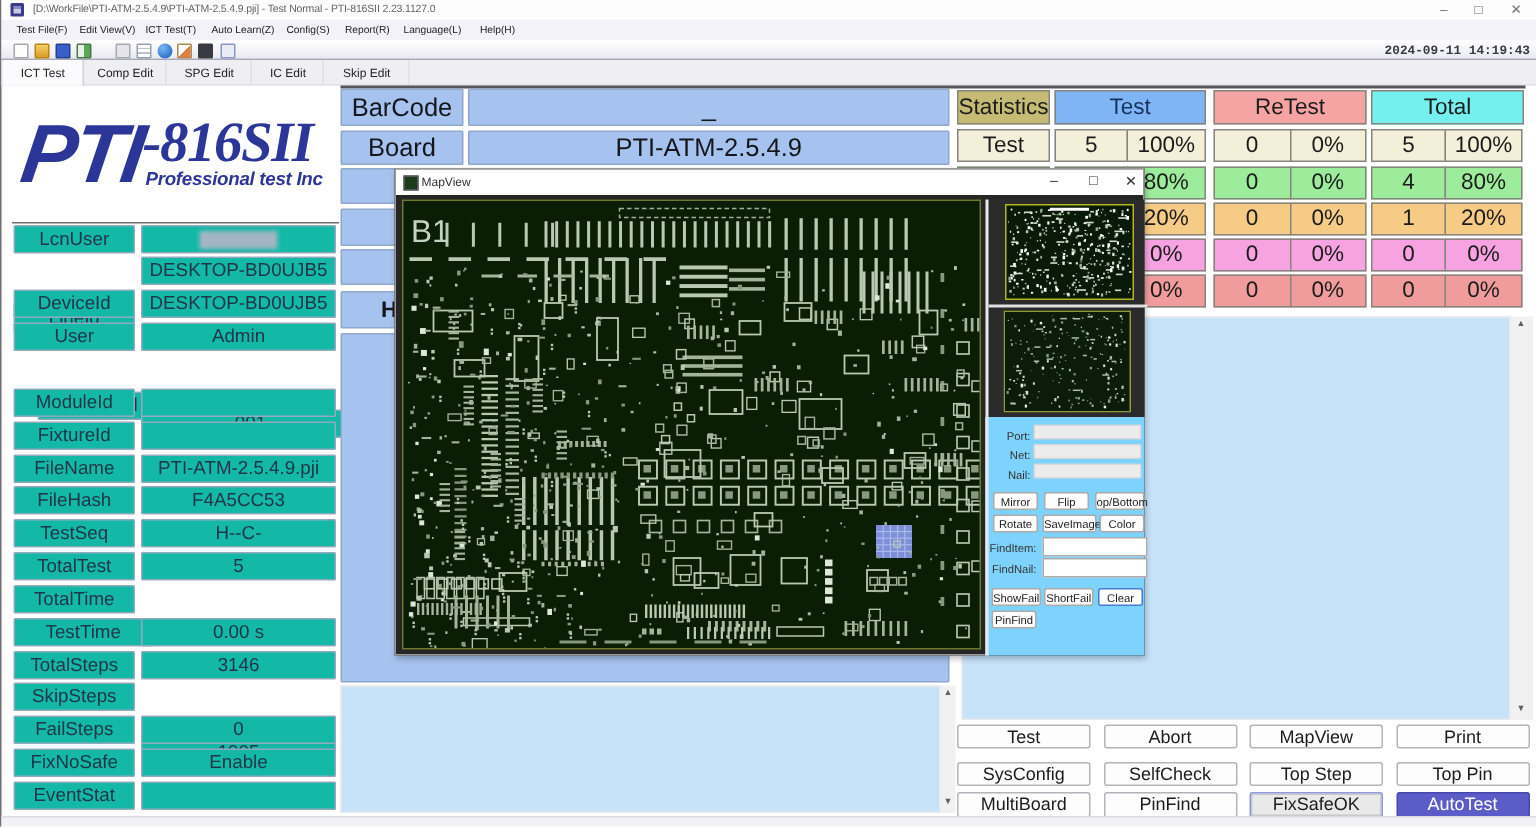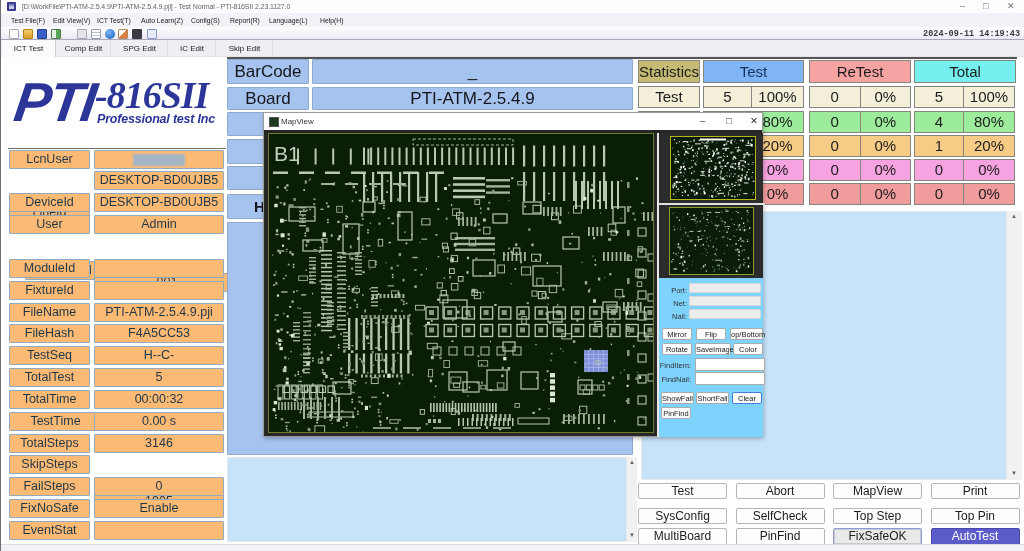--- a/index.html
+++ b/index.html
@@ -15,21 +15,21 @@
 #menu span{position:absolute;top:3.5px;white-space:nowrap;}
 
 #toolbar{position:absolute;left:0;top:27px;width:1024px;height:13px;background:linear-gradient(#ffffff,#e9e9f2);border-bottom:1px solid #a8a8b8;}
 .ticn{position:absolute;top:1.5px;width:10px;height:10px;border-radius:1px;}
 #dtime{position:absolute;right:5px;top:2px;font-family:"Liberation Mono",monospace;font-size:8.5px;font-weight:bold;color:#3a3a42;letter-spacing:0px;}
 
 #tabs{position:absolute;left:0;top:40px;width:1024px;height:17px;background:#efeef3;border-bottom:1px solid #e2e1e8;}
 .tab{position:absolute;top:0;height:17px;font-size:8px;color:#222;text-align:center;line-height:17px;border-right:1px solid #e0dfe6;}
 .tab.sel{background:#fbfbfd;border-right:1px solid #d0d0d8;}
 
-.lc,.lv{position:absolute;height:19px;background:#fdba74;border:1px solid #93a9bd;font-size:12.5px;color:#1e3648;text-align:center;line-height:17.5px;border-radius:1px;}
+.lc,.lv{position:absolute;height:19px;background:#14b8a6;border:1px solid #93a9bd;font-size:12.5px;color:#1e3648;text-align:center;line-height:17.5px;border-radius:1px;}
 .blur{display:inline-block;width:52px;height:12px;background:#a4b6c6;filter:blur(1.3px);margin-top:3px;}
 
 .cc{position:absolute;background:#a6c3ef;border:1px solid #8fa8cc;font-size:17px;color:#14161c;text-align:center;border-radius:1px;}
 
 .sc{position:absolute;border:1px solid #85857e;font-size:15px;color:#1c1c1c;text-align:center;line-height:20px;}
 
 .btn{position:absolute;width:89px;height:16.5px;background:#fdfdfd;border:1px solid #b4b4bc;border-radius:2px;font-size:12px;color:#1c1c1c;text-align:center;line-height:15px;}
 .btn.fsok{background:#e9e9e9;border:1px solid #8f98d8;box-shadow:0 0 0 1px #c8c8d0 inset;}
 .btn.auto{background:#5c5cc8;border:1px solid #4747ae;color:#fff;}
 
@@ -112,21 +112,20 @@
     <div class="lv" style="left:93px;top:280.6px;width:130px;"></div>
     <div class="lc" style="left:8px;top:302.5px;width:81px;">FileName</div>
     <div class="lv" style="left:93px;top:302.5px;width:130px;">PTI-ATM-2.5.4.9.pji</div>
     <div class="lc" style="left:8px;top:324.3px;width:81px;">FileHash</div>
     <div class="lv" style="left:93px;top:324.3px;width:130px;">F4A5CC53</div>
     <div class="lc" style="left:8px;top:346.2px;width:81px;">TestSeq</div>
     <div class="lv" style="left:93px;top:346.2px;width:130px;">H--C-</div>
     <div class="lc" style="left:8px;top:368.0px;width:81px;">TotalTest</div>
     <div class="lv" style="left:93px;top:368.0px;width:130px;">5</div>
     <div class="lc" style="left:8px;top:389.9px;width:81px;">TotalTime</div>
-    <div class="lv" style="left:93px;top:389.9px;width:130px;">00:00:32</div>
     <div class="lc" style="left:8px;top:411.7px;width:93px;">TestTime</div>
     <div class="lv" style="left:93px;top:411.7px;width:130px;">0.00 s</div>
     <div class="lc" style="left:8px;top:433.6px;width:81px;">TotalSteps</div>
     <div class="lv" style="left:93px;top:433.6px;width:130px;">3146</div>
     <div class="lc" style="left:8px;top:455.4px;width:81px;">SkipSteps</div>
     <div class="lv" style="left:93px;top:455.4px;width:130px;margin-top:37px;">1905</div>
     <div class="lc" style="left:8px;top:477.3px;width:81px;">FailSteps</div>
     <div class="lv" style="left:93px;top:477.3px;width:130px;">0</div>
     <div class="lc" style="left:8px;top:499.1px;width:81px;">FixNoSafe</div>
     <div class="lv" style="left:93px;top:499.1px;width:130px;">Enable</div>

